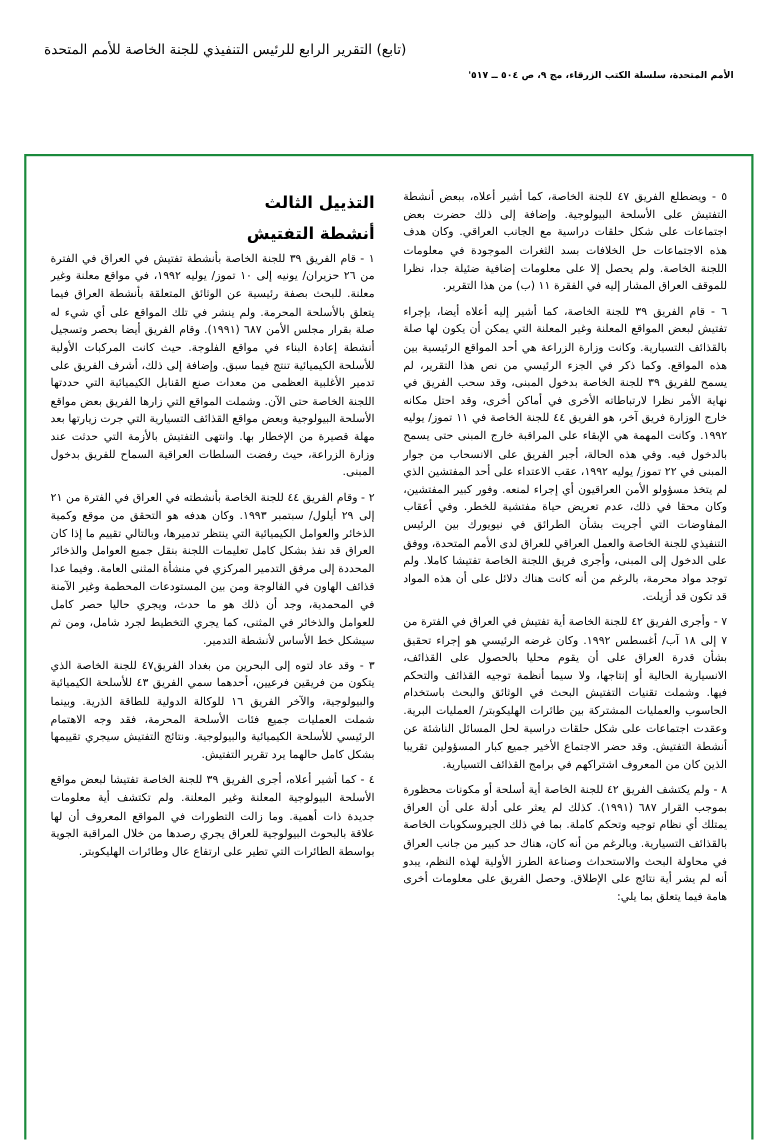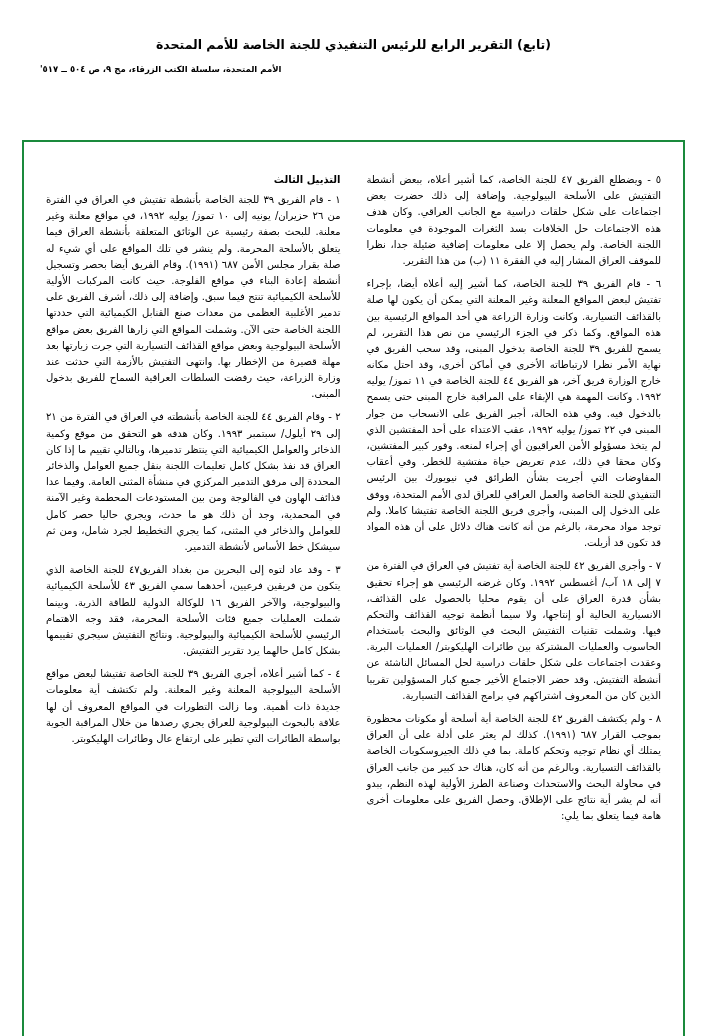--- a/index.html
+++ b/index.html
@@ -16,29 +16,29 @@
     overflow: hidden;
   }
   .page {
     width: 707px;
     height: 1036px;
     position: relative;
     box-sizing: border-box;
     padding: 0;
   }
   .doc-title {
-    text-align: center;
+    text-align: left;
     font-size: 12.5px;
-    font-weight: bold;
+    font-weight: normal;
     margin: 36px 40px 0 40px;
     letter-spacing: 0px;
     line-height: 1.4;
   }
   .doc-subtitle {
-    text-align: left;
+    text-align: right;
     font-size: 8.5px;
     font-weight: bold;
     margin: 10px 40px 0 40px;
     line-height: 1.4;
   }
   .frame {
     position: absolute;
     top: 104px;
     right: 22px;
     left: 22px;
@@ -61,21 +61,21 @@
   }
   p {
     margin: 0 0 7px 0;
     font-size: 10px;
     line-height: 1.62;
     text-align: justify;
     text-justify: inter-word;
   }
   .sec-head {
     font-weight: bold;
-    font-size: 10px;
+    font-size: 15px;
     margin: 0 0 4px 0;
     text-align: right;
     line-height: 1.6;
   }
   .sec-head.spaced { margin-top: 9px; }
 </style>
 </head>
 <body>
 
 <div class="page">
@@ -88,20 +88,21 @@
 
       <div class="col">
         <p>٥ -   ‌ويضطلع الفريق ٤٧ للجنة الخاصة، كما أشير أعلاه، ببعض أنشطة التفتيش على الأسلحة البيولوجية. وإضافة إلى ذلك حضرت بعض اجتماعات على شكل حلقات دراسية مع الجانب العراقي. وكان هدف هذه الاجتماعات حل الخلافات بسد الثغرات الموجودة في معلومات اللجنة الخاصة. ولم يحصل إلا على معلومات إضافية ضئيلة جدا، نظرا للموقف العراق المشار إليه في الفقرة ١١ (ب) من هذا التقرير.</p>
         <p>٦ -   قام الفريق ٣٩ للجنة الخاصة، كما أشير إليه أعلاه أيضا، بإجراء تفتيش لبعض المواقع المعلنة وغير المعلنة التي يمكن أن يكون لها صلة بالقذائف التسيارية. وكانت وزارة الزراعة هي أحد المواقع الرئيسية بين هذه المواقع. وكما ذكر في الجزء الرئيسي من نص هذا التقرير، لم يسمح للفريق ٣٩ للجنة الخاصة بدخول المبنى، وقد سحب الفريق في نهاية الأمر نظرا لارتباطاته الأخرى في أماكن أخرى، وقد احتل مكانه خارج الوزارة فريق آخر، هو الفريق ٤٤ للجنة الخاصة في ١١ تموز/ يوليه ١٩٩٢. وكانت المهمة هي الإبقاء على المراقبة خارج المبنى حتى يسمح بالدخول فيه. وفي هذه الحالة، أجبر الفريق على الانسحاب من جوار المبنى في ٢٢ تموز/ يوليه ١٩٩٢، عقب الاعتداء على أحد المفتشين الذي لم يتخذ مسؤولو الأمن العراقيون أي إجراء لمنعه. وفور كبير المفتشين، وكان محقا في ذلك، عدم تعريض حياة مفتشية للخطر. وفي أعقاب المفاوضات التي أجريت بشأن الطرائق في نيويورك بين الرئيس التنفيذي للجنة الخاصة والعمل العراقي للعراق لدى الأمم المتحدة، ووفق على الدخول إلى المبنى، وأجرى فريق اللجنة الخاصة تفتيشا كاملا. ولم توجد مواد محرمة، بالرغم من أنه كانت هناك دلائل على أن هذه المواد قد تكون قد أزيلت.</p>
         <p>٧ -   وأجرى الفريق ٤٢ للجنة الخاصة أية تفتيش في العراق في الفترة من ٧ إلى ١٨ آب/ أغسطس ١٩٩٢. وكان غرضه الرئيسي هو إجراء تحقيق بشأن قدرة العراق على أن يقوم محليا بالحصول على القذائف، الانسيارية الحالية أو إنتاجها، ولا سيما أنظمة توجيه القذائف والتحكم فيها. وشملت تقنيات التفتيش البحث في الوثائق والبحث باستخدام الحاسوب والعمليات المشتركة بين طائرات الهليكوبتر/ العمليات البرية. وعقدت اجتماعات على شكل حلقات دراسية لحل المسائل الناشئة عن أنشطة التفتيش. وقد حضر الاجتماع الأخير جميع كبار المسؤولين تقريبا الذين كان من المعروف اشتراكهم في برامج القذائف التسيارية.</p>
         <p>٨ -   ولم يكتشف الفريق ٤٢ للجنة الخاصة أية أسلحة أو مكونات محظورة بموجب القرار ٦٨٧ (١٩٩١). كذلك لم يعثر على أدلة على أن العراق يمتلك أي نظام توجيه وتحكم كاملة. بما في ذلك الجيروسكوبات الخاصة بالقذائف التسيارية. وبالرغم من أنه كان، هناك حد كبير من جانب العراق في محاولة البحث والاستحداث وصناعة الطرز الأولية لهذه النظم، يبدو أنه لم يشر أية نتائج على الإطلاق. وحصل الفريق على معلومات أخرى هامة فيما يتعلق بما يلي:</p>
       </div>
 
       <div class="col">
         <div class="sec-head">التذييل الثالث</div>
+        <div class="sec-head">أنشطة التفتيش</div>
         <p>١ -   قام الفريق ٣٩ للجنة الخاصة بأنشطة تفتيش في العراق في الفترة من ٢٦ حزيران/ يونيه إلى ١٠ تموز/ يوليه ١٩٩٢، في مواقع معلنة وغير معلنة. للبحث بصفة رئيسية عن الوثائق المتعلقة بأنشطة العراق فيما يتعلق بالأسلحة المحرمة. ولم ينشر في تلك المواقع على أي شيء له صلة بقرار مجلس الأمن ٦٨٧ (١٩٩١). وقام الفريق أيضا بحصر وتسجيل أنشطة إعادة البناء في مواقع الفلوجة. حيث كانت المركبات الأولية للأسلحة الكيميائية تنتج فيما سبق. وإضافة إلى ذلك، أشرف الفريق على تدمير الأغلبية العظمى من معدات صنع القنابل الكيميائية التي حددتها اللجنة الخاصة حتى الآن. وشملت المواقع التي زارها الفريق بعض مواقع الأسلحة البيولوجية وبعض مواقع القذائف التسيارية التي جرت زيارتها بعد مهلة قصيرة من الإخطار بها. وانتهى التفتيش بالأزمة التي حدثت عند وزارة الزراعة، حيث رفضت السلطات العراقية السماح للفريق بدخول المبنى.</p>
         <p>٢ -   وقام الفريق ٤٤ للجنة الخاصة بأنشطته في العراق في الفترة من ٢١ إلى ٢٩ أيلول/ سبتمبر ١٩٩٣. وكان هدفه هو التحقق من موقع وكمية الذخائر والعوامل الكيميائية التي ينتظر تدميرها، وبالتالي تقييم ما إذا كان العراق قد نفذ بشكل كامل تعليمات اللجنة بنقل جميع العوامل والذخائر المحددة إلى مرفق التدمير المركزي في منشأة المثنى العامة. وفيما عدا قذائف الهاون في الفالوجة ومن بين المستودعات المحطمة وغير الآمنة في المحمدية، وجد أن ذلك هو ما حدث، ويجري حاليا حصر كامل للعوامل والذخائر في المثنى، كما يجري التخطيط لجرد شامل، ومن ثم سيشكل خط الأساس لأنشطة التدمير.</p>
         <p>٣ -   وقد عاد لتوه إلى البحرين من بغداد الفريق٤٧ للجنة الخاصة الذي يتكون من فريقين فرعيين، أحدهما سمي الفريق ٤٣ للأسلحة الكيميائية والبيولوجية، والآخر الفريق ١٦ للوكالة الدولية للطاقة الذرية. وبينما شملت العمليات جميع فئات الأسلحة المحرمة، فقد وجه الاهتمام الرئيسي للأسلحة الكيميائية والبيولوجية. ونتائج التفتيش سيجري تقييمها بشكل كامل حالهما يرد تقرير التفتيش.</p>
         <p>٤ -   كما أشير أعلاه، أجرى الفريق ٣٩ للجنة الخاصة تفتيشا لبعض مواقع الأسلحة البيولوجية المعلنة وغير المعلنة. ولم تكتشف أية معلومات جديدة ذات أهمية. وما زالت التطورات في المواقع المعروف أن لها علاقة بالبحوث البيولوجية للعراق يجري رصدها من خلال المراقبة الجوية بواسطة الطائرات التي تطير على ارتفاع عال وطائرات الهليكوبتر.</p>
       </div>
 
     </div>
   </div>
 
 </div>

